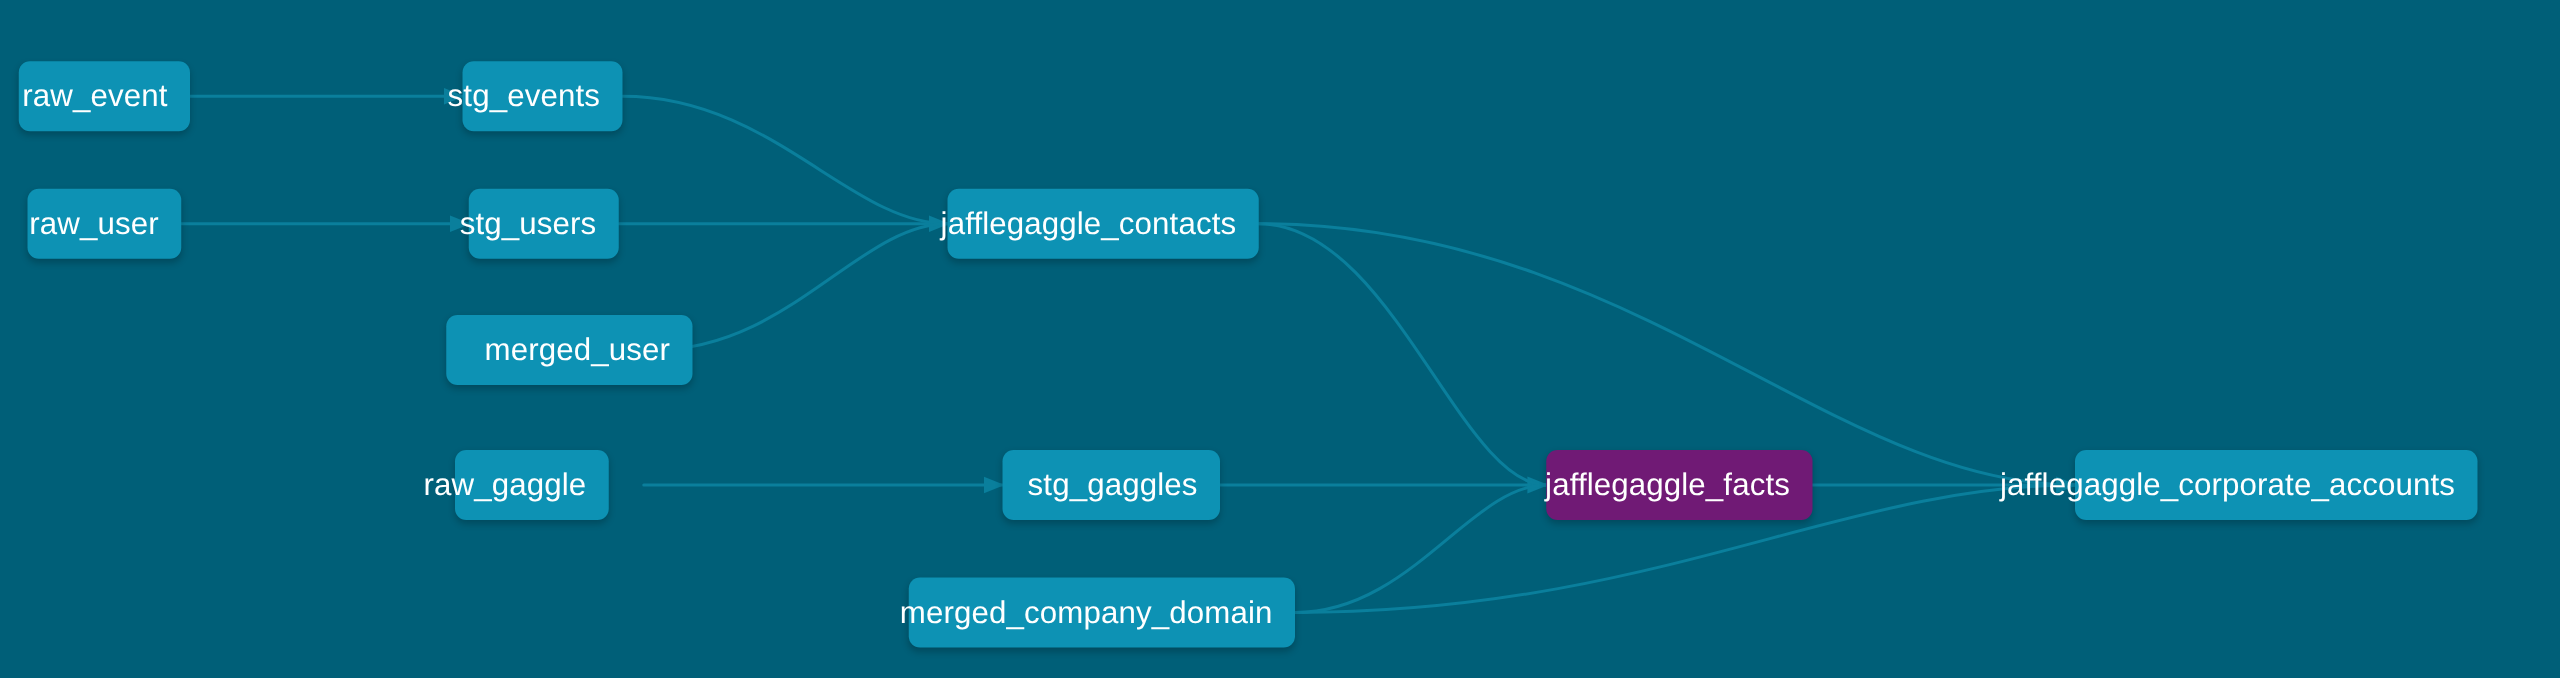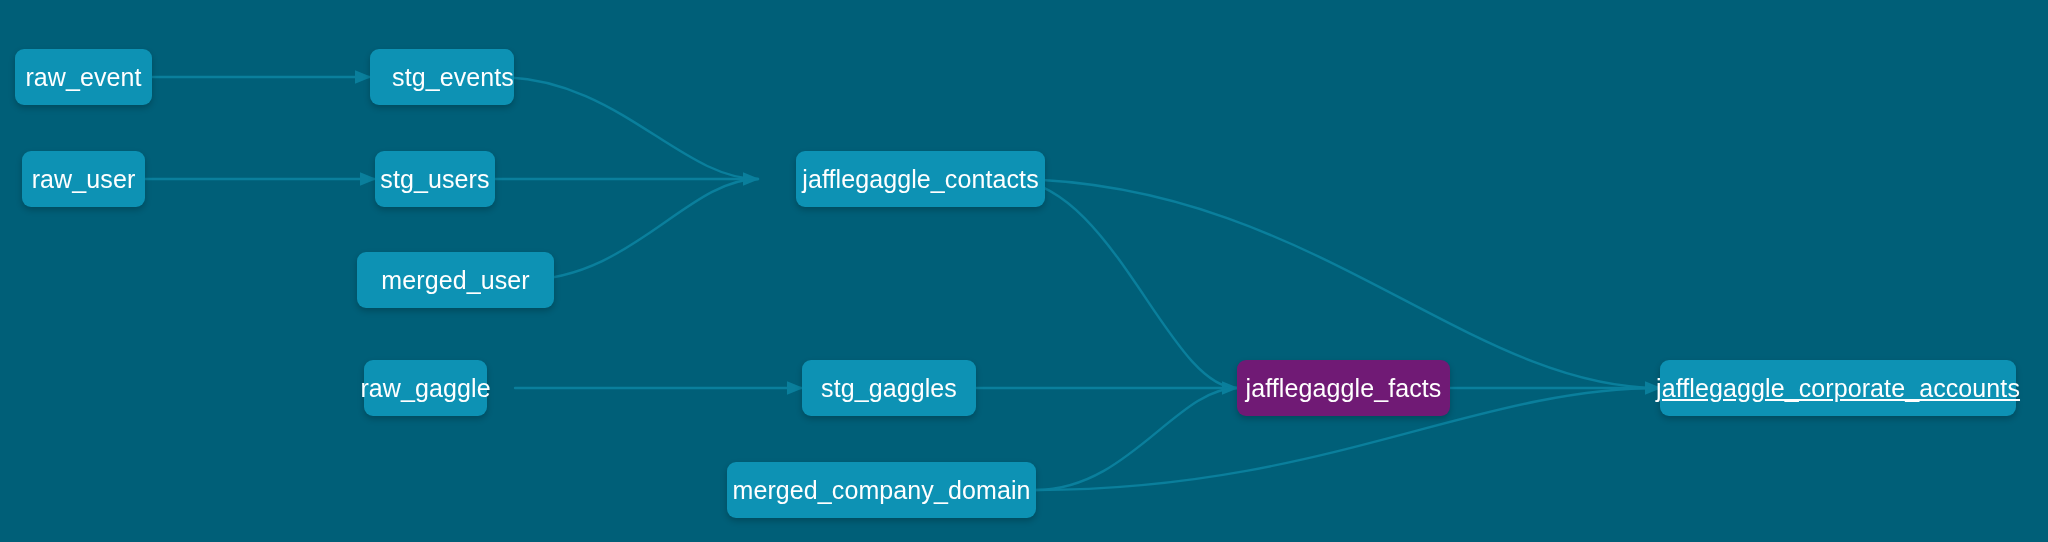--- a/index.html
+++ b/index.html
@@ -20,21 +20,21 @@
     left: 0; top: 0;
     width: 2048px;
     height: 542px;
     pointer-events: none;
   }
   .node {
     position: absolute;
     box-sizing: border-box;
     display: flex;
     align-items: center;
-    justify-content: center;
+    justify-content: flex-end;
     border-radius: 9px;
     color: #ffffff;
     font-size: 25px;
     font-weight: 400;
     letter-spacing: 0.1px;
     white-space: nowrap;
     height: 56px;
     padding: 0 18px;
     box-shadow: 0 3px 6px rgba(0,0,0,0.22);
   }
@@ -64,45 +64,45 @@
       <path d="M 1036 490 C 1128.46 490, 1176.7 388, 1237 388" fill="none" stroke="#0a7f9c" stroke-width="2.4" stroke-linecap="round"></path>
       <path d="M 1007 179 C 1307.38 179, 1464.1 388, 1660 388" fill="none" stroke="#0a7f9c" stroke-width="2.4" stroke-linecap="round"></path>
       <path d="M 1450 388 C 1546.6 388, 1597 388, 1660 388" fill="none" stroke="#0a7f9c" stroke-width="2.4" stroke-linecap="round" marker-end="url(#arrow)"></path>
       <path d="M 1036 490 C 1323.04 490, 1472.8 388, 1660 388" fill="none" stroke="#0a7f9c" stroke-width="2.4" stroke-linecap="round"></path>
     </svg>
 
   <div id="node-layer">
       <div class="node model" style="left: 15px; top: 49px; width: 137px;">
         <span class="node-label">raw_event</span>
       </div>
-      <div class="node model" style="left: 370px; top: 49px; width: 144px; padding-left: 40px;">
+      <div class="node model" style="left: 370px; top: 49px; width: 128px; padding-left: 40px;">
         <span class="node-label">stg_events</span>
       </div>
       <div class="node model" style="left: 22px; top: 151px; width: 123px;">
         <span class="node-label">raw_user</span>
       </div>
       <div class="node model" style="left: 375px; top: 151px; width: 120px;">
         <span class="node-label">stg_users</span>
       </div>
       <div class="node model" style="left: 357px; top: 252px; width: 197px;">
         <span class="node-label">merged_user</span>
       </div>
       <div class="node model" style="left: 364px; top: 360px; width: 123px;">
         <span class="node-label">raw_gaggle</span>
       </div>
       <div class="node model" style="left: 802px; top: 360px; width: 174px;">
         <span class="node-label">stg_gaggles</span>
       </div>
-      <div class="node model" style="left: 758px; top: 151px; width: 249px; margin-left: 38px;">
+      <div class="node model" style="left: 758px; top: 151px; width: 249px;">
         <span class="node-label">jafflegaggle_contacts</span>
       </div>
       <div class="node model" style="left: 727px; top: 462px; width: 309px;">
         <span class="node-label">merged_company_domain</span>
       </div>
       <div class="node focus" style="left: 1237px; top: 360px; width: 213px;">
         <span class="node-label">jafflegaggle_facts</span>
       </div>
-      <div class="node model" style="left: 1660px; top: 360px; width: 356px; text-decoration: underline;">
+      <div class="node model" style="left: 1660px; top: 360px; width: 322px;">
         <span class="node-label">jafflegaggle_corporate_accounts</span>
       </div>
     </div>
 
 </div>
 
 </body></html>

